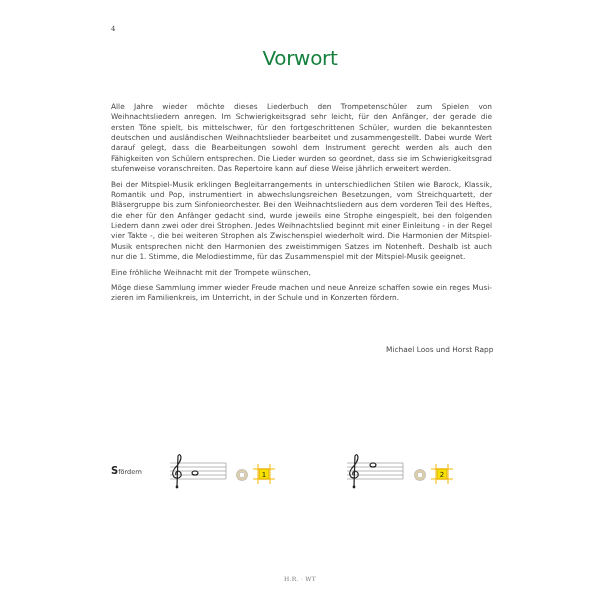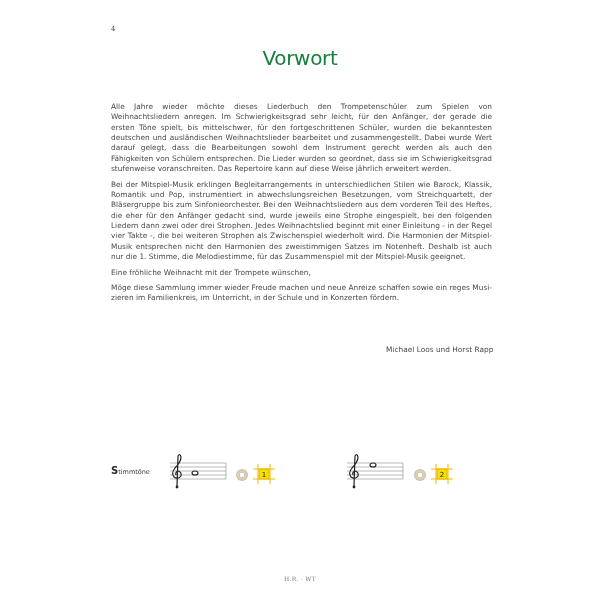--- a/index.html
+++ b/index.html
@@ -117,21 +117,21 @@
 <div class="body-text">
   <p>Alle Jahre wieder möchte dieses Liederbuch den Trompetenschüler  zum Spielen von Weihnachtsliedern anregen. Im Schwierigkeitsgrad sehr leicht, für den Anfänger, der gerade die ersten Töne spielt, bis mittelschwer, für den fortgeschrittenen Schüler, wurden die bekanntesten deutschen und ausländischen Weihnachtslieder bearbeitet und zusammengestellt. Dabei wurde Wert darauf gelegt, dass die Bearbei­tungen sowohl dem Instrument gerecht werden als auch den Fähigkeiten von Schülern entsprechen. Die Lieder wurden so geordnet, dass sie im Schwierigkeitsgrad stufenweise voranschreiten. Das Repertoire kann auf diese Weise jährlich erweitert werden.</p>
   <p>Bei der Mitspiel-Musik erklingen Begleitarrangements in unterschiedlichen Stilen wie Barock, Klassik, Romantik und Pop, instrumentiert in abwechslungsreichen Besetzungen, vom Streichquartett, der Bläser­gruppe bis zum Sinfonieorchester. Bei den Weihnachtsliedern aus dem vorderen Teil des Heftes, die eher für den Anfänger gedacht sind, wurde jeweils eine Strophe eingespielt, bei den folgenden Liedern dann zwei oder drei Strophen. Jedes Weihnachtslied beginnt mit einer Einleitung - in der Regel vier Takte -, die bei weiteren Strophen als Zwischenspiel wiederholt wird. Die Harmonien der Mitspiel-Musik entsprechen nicht den Harmonien des zweistimmigen Satzes im Notenheft. Deshalb ist auch nur die 1. Stimme, die Melodiestimme, für das Zusammenspiel mit der Mitspiel-Musik geeignet.</p>
   <p>Eine fröhliche Weihnacht mit der Trompete wünschen,</p>
   <p>Möge diese Sammlung immer wieder Freude machen und neue Anreize schaffen sowie ein reges Musi­zieren im Familienkreis, im Unterricht, in der Schule und in Konzerten fördern.</p>
 </div>
 
 <div class="signature">Michael Loos und Horst Rapp</div>
 
 <div class="tuning-row">
-  <div class="tuning-label"><span class="cap">S</span><span>timmtöne</span></div>
+  <div class="tuning-label"><span class="cap">S</span><span>fördern</span></div>
 
   <svg class="staff" style="left:168px" width="62" height="46" viewBox="0 0 62 46">
     <g stroke="#8a8a8a" stroke-width="0.6">
       <line x1="2" y1="13" x2="58" y2="13"></line>
       <line x1="2" y1="17" x2="58" y2="17"></line>
       <line x1="2" y1="21" x2="58" y2="21"></line>
       <line x1="2" y1="25" x2="58" y2="25"></line>
       <line x1="2" y1="29" x2="58" y2="29"></line>
       <line x1="58" y1="13" x2="58" y2="29"></line>
     </g>

